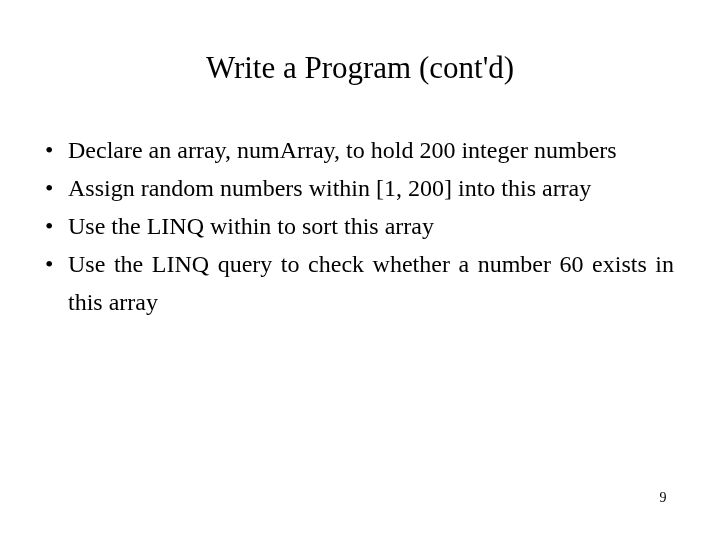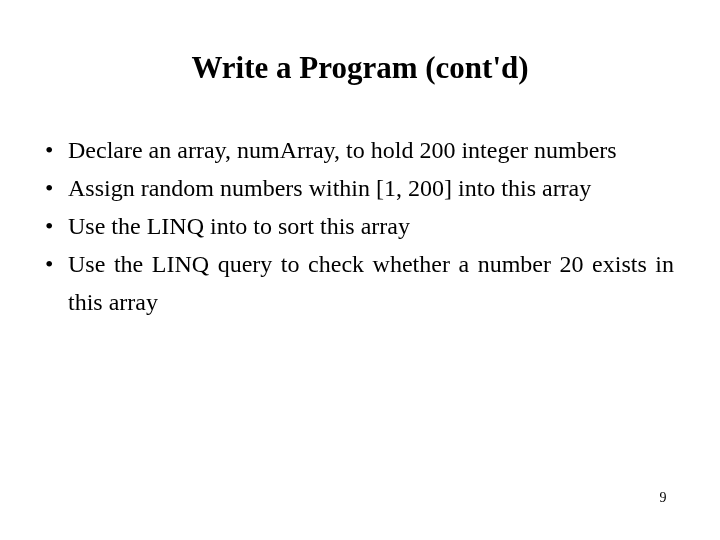--- a/index.html
+++ b/index.html
@@ -26,21 +26,21 @@
     background: #ffffff;
   }
   .slide-title {
     position: absolute;
     left: 40px;
     top: 50px;
     width: 640px;
     text-align: center;
     font-size: 31px;
     line-height: 36px;
-    font-weight: bold;
+    font-weight: normal;
     letter-spacing: 0px;
     white-space: nowrap;
     color: #000000;
   }
   .body-block {
     position: absolute;
     left: 44px;
     top: 131px;
     width: 630px;
   }
@@ -102,26 +102,26 @@
         <span class="bullet-text">Declare an array, numArray, to hold 200 integer numbers</span>
       </li>
 
       <li>
         <span class="bullet-mark">•</span>
         <span class="bullet-text">Assign random numbers within [1, 200] into this array</span>
       </li>
 
       <li class="no-justify">
         <span class="bullet-mark">•</span>
-        <span class="bullet-text">Use the LINQ into to sort this array</span>
+        <span class="bullet-text">Use the LINQ within to sort this array</span>
       </li>
 
       <li>
         <span class="bullet-mark">•</span>
-        <span class="bullet-text">Use the LINQ query to check whether a number 20 exists in this array</span>
+        <span class="bullet-text">Use the LINQ query to check whether a number 60 exists in this array</span>
       </li>
 
     </ul>
   </div>
 
   <div class="page-number">9</div>
 
 </div>
 
 </body></html>

